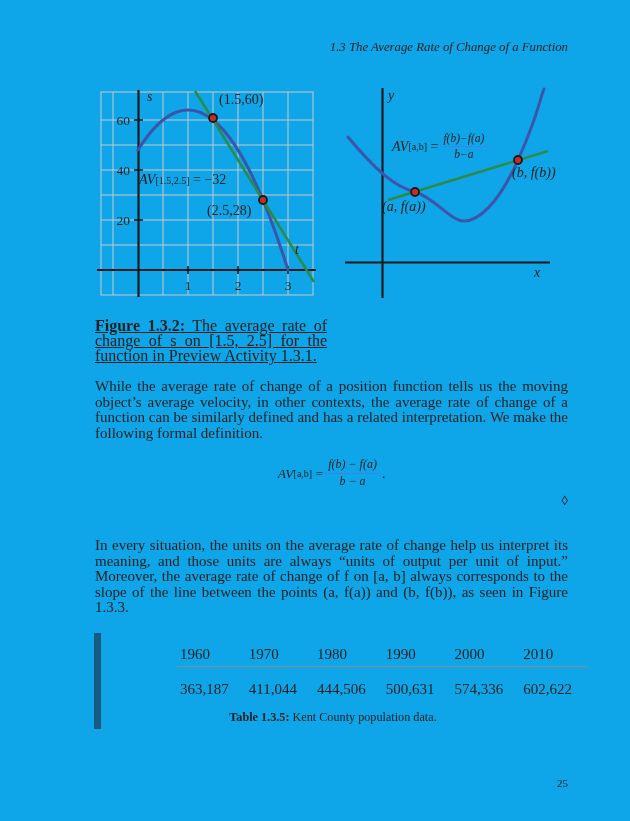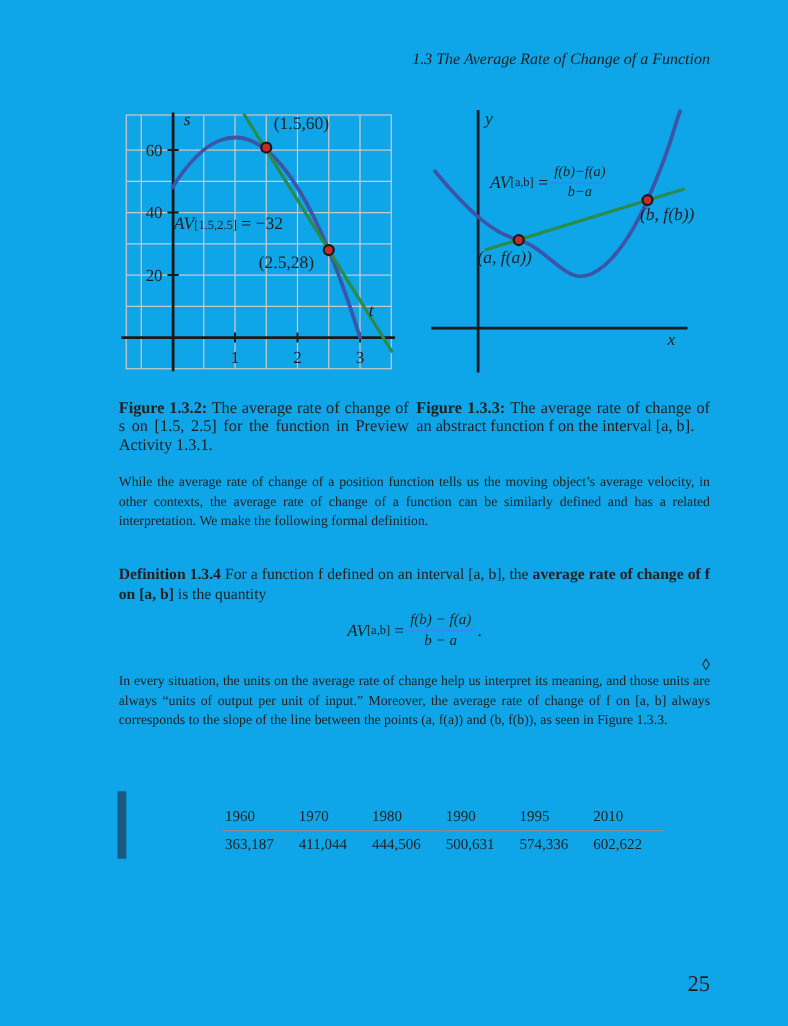--- a/index.html
+++ b/index.html
@@ -16,40 +16,40 @@
   .fig-label{position:absolute;font-size:14px;white-space:nowrap;}
   .math{font-style:italic;}
   .mathnum{font-style:normal;}
   sub.msub{font-size:10px;font-style:normal;}
   
   .avline{display:inline-flex;align-items:center;white-space:nowrap;}
   .frac{display:inline-flex;flex-direction:column;align-items:center;font-size:11.5px;line-height:1.15;margin:0 2px;}
   .frac .num{border-bottom:1px solid #3b82f6;padding:0 3px 1px 3px;}
   .frac .den{padding-top:1px;}
   
-  .caption{font-size:13px;line-height:15.2px;text-align:justify;}
+  .caption{font-size:16px;line-height:15.2px;text-align:justify;text-decoration:underline;}
   .cap-label{font-weight:bold;}
   
-  .para{width:473px;font-size:11px;line-height:15.6px;text-align:justify;}
+  .para{width:473px;font-size:15px;line-height:15.6px;text-align:justify;}
   .bold{font-weight:bold;}
   
   .definition{width:473px;font-size:12.5px;line-height:15.6px;text-align:justify;}
   .def-formula{text-align:center;margin-top:6px;font-size:13.5px;}
   .def-formula .frac{font-size:12px;}
   .qed{text-align:right;font-size:13px;margin-top:4px;}
   
   .activity{width:459px;border-left:7px solid;padding:2px 0 4px 12px;box-sizing:border-box;}
   .activity-text{font-size:12.2px;line-height:16.3px;text-align:justify;width:440px;}
-  table.pop{border-collapse:collapse;margin:11px 0 0 64px;font-size:12px;}
+  table.pop{border-collapse:collapse;margin:11px 0 0 64px;font-size:15px;}
   table.pop td{text-align:left;padding:0 17px 3px 3px;}
-  table.pop tr.vals td{padding:3px 17px 0 3px;}
+  table.pop tr.vals td{padding:14px 17px 0 3px;}
   table.pop tr.years td{border-bottom:1.4px solid #8a8a8a;}
   .table-caption{width:440px;text-align:center;font-size:12.2px;margin-top:12px;}
   
-  .pageno{left:95px;top:777px;width:473px;text-align:right;font-size:18px;}
+  .pageno{left:95px;top:777px;width:473px;text-align:right;font-size:11px;}
 </style>
 </head>
 <body>
 
 <div class="page">
 
   <div class="abs running-head">1.3 The Average Rate of Change of a Function</div>
 
   <div class="abs fig" style="left:93px;top:88px;width:226px;height:214px;">
     <svg width="226" height="214" viewBox="0 0 226 214">
@@ -123,30 +123,24 @@
         <span class="den">b−a</span>
       </span>
     </div>
     <div class="fig-label math" style="left:44px;top:114px;">(a, f(a))</div>
     <div class="fig-label math" style="left:174px;top:80px;">(b, f(b))</div>
   </div>
 
   <div class="abs caption" style="left:95px;top:318px;width:232px;">
     <span class="cap-label">Figure 1.3.2:</span><span> The average rate of change of s on [1.5, 2.5] for the function in Preview Activity 1.3.1.</span>
   </div>
-  <div class="abs caption" style="left:333px;top:318px;width:235px;">
-    <span class="cap-label">Figure 1.3.3:</span><span> The average rate of change of an abstract function f on the interval [a, b].</span>
-  </div>
 
   <div class="abs para" style="left:95px;top:379px;">While the average rate of change of a position function tells us the moving object’s average velocity, in other contexts, the average rate of change of a function can be similarly defined and has a related interpretation. We make the following formal definition.</div>
 
   <div class="abs definition" style="left:95px;top:452px;">
-    <div>
-      <span class="bold">Definition 1.3.4</span><span> For a function f defined on an interval [a, b], the </span><span class="bold">average rate of change of f on [a, b]</span><span> is the quantity</span>
-    </div>
     <div class="def-formula">
       <span class="avline">
         <span class="math">AV</span><sub class="msub">[a,b]</sub>&nbsp;<span>=</span>
         <span class="frac math">
           <span class="num">f(b) − f(a)</span>
           <span class="den">b − a</span>
         </span><span>.</span>
       </span>
     </div>
     <div class="qed">◊</div>
@@ -155,30 +149,33 @@
   <div class="abs para" style="left:95px;top:538px;">In every situation, the units on the average rate of change help us interpret its meaning, and those units are always “units of output per unit of input.” Moreover, the average rate of change of f on [a, b] always corresponds to the slope of the line between the points (a, f(a)) and (b, f(b)), as seen in Figure 1.3.3.</div>
 
   <div class="abs activity" style="left:94px;top:633px;border-left-color:#1a5a82;">
     <table class="pop">
       <tbody>
         <tr class="years">
           <td>1960</td>
           <td>1970</td>
           <td>1980</td>
           <td>1990</td>
-          <td>1995</td>
+          <td>2000</td>
           <td>2010</td>
         </tr>
         <tr class="vals">
           <td>363,187</td>
           <td>411,044</td>
           <td>444,506</td>
           <td>500,631</td>
           <td>574,336</td>
           <td>602,622</td>
         </tr>
       </tbody>
     </table>
+    <div class="table-caption">
+      <span class="bold">Table 1.3.5:</span><span> Kent County population data.</span>
+    </div>
   </div>
 
   <div class="abs pageno">25</div>
 
 </div>
 
 </body></html>

